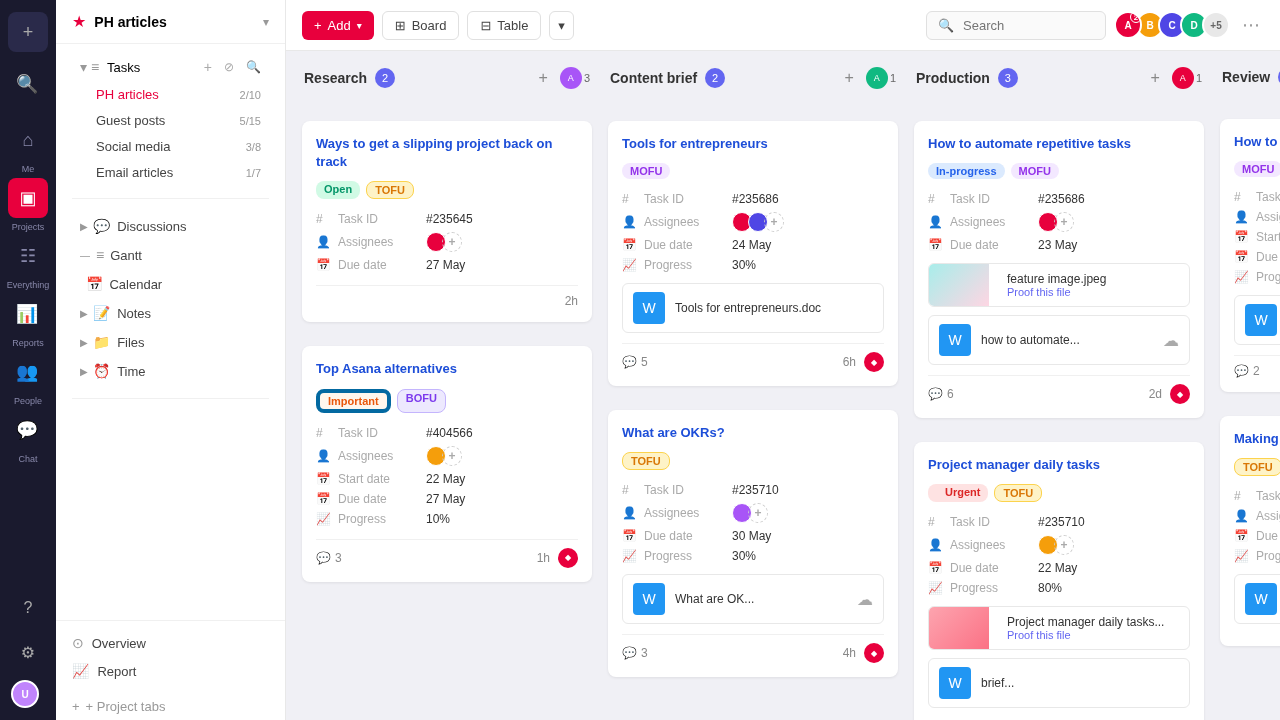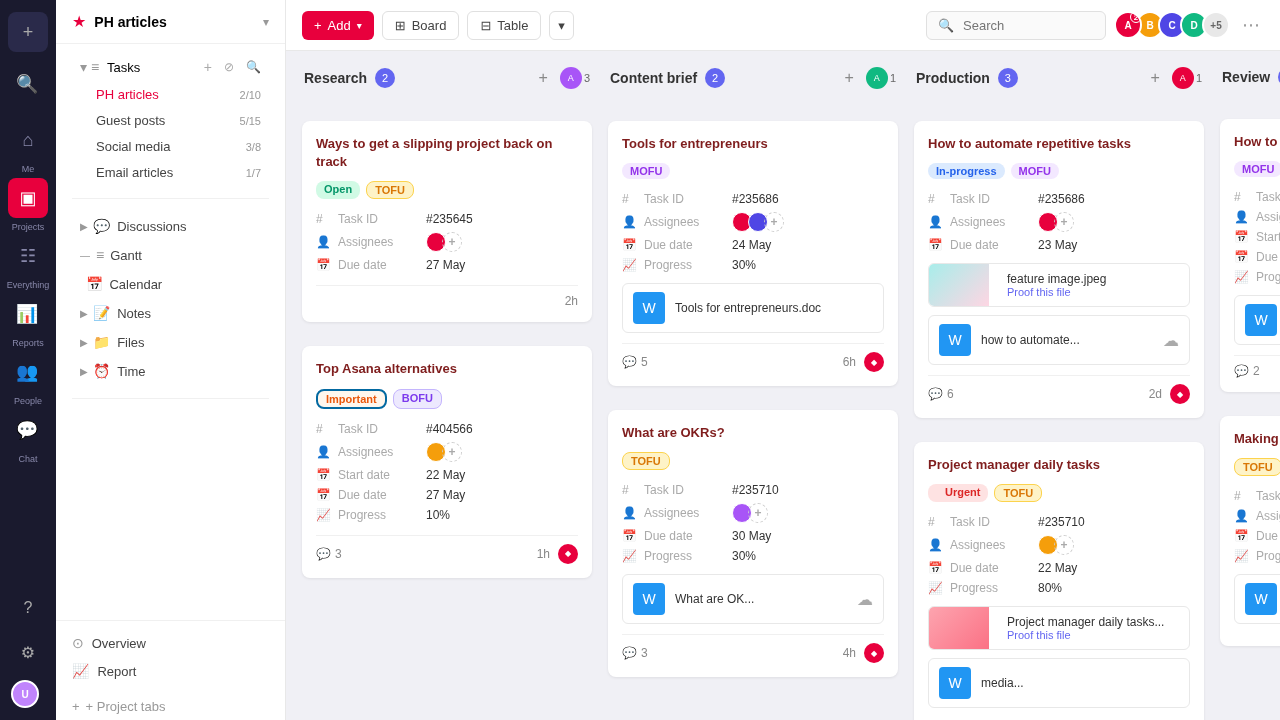--- a/index.html
+++ b/index.html
@@ -245,32 +245,32 @@
     .col-btn { background: transparent; border: none; cursor: pointer; font-size: 16px; color: #888; padding: 2px 4px; }
     .col-avatar { width: 22px; height: 22px; border-radius: 50%; background: #ccc; display: flex; align-items: center; justify-content: center; font-size: 9px; color: white; }
 
     
     .card {
       background: white;
       border-radius: 8px;
       padding: 14px;
       box-shadow: 0 1px 3px rgba(0,0,0,0.08);
     }
-    .card-title { font-weight: 600; font-size: 13px; color: #7f1d1d; margin-bottom: 10px; line-height: 1.4; }
+    .card-title { font-weight: 600; font-size: 13px; color: #1d4ed8; margin-bottom: 10px; line-height: 1.4; }
 
     .card-tags { display: flex; gap: 6px; margin-bottom: 10px; flex-wrap: wrap; }
     .tag {
       padding: 2px 8px;
       border-radius: 8px;
       font-size: 11px;
       font-weight: 600;
     }
     .tag-open { background: #d1fae5; color: #059669; }
     .tag-tofu { background: #fef3c7; color: #d97706; border: 1px solid #fcd34d; }
-    .tag-important { background: #fff7ed; color: #ea580c; border: 2px solid #0369a1; }
+    .tag-important { background: #fff7ed; color: #ea580c; border: 4px solid #0369a1; }
     .tag-bofu { background: #ede9fe; color: #7c3aed; border: 1px solid #c4b5fd; }
     .tag-inprogress { background: #dbeafe; color: #2563eb; }
     .tag-mofu { background: #f3e8ff; color: #9333ea; }
     .tag-urgent { background: #fee2e2; color: #dc2626; padding-left: 17px; }
 
     .card-row {
       display: flex;
       align-items: center;
       gap: 8px;
       padding: 3px 0;
@@ -809,21 +809,21 @@
         <div class="thumb-attachment">
           <div class="thumb-img" style="background:linear-gradient(135deg,#fda4af,#fb7185);"></div>
           <div class="thumb-info">
             <div class="attachment-name">Project manager daily tasks...</div>
             <div class="attachment-link">Proof this file</div>
           </div>
         </div>
         <div class="attachment">
           <div class="attachment-icon">W</div>
           <div class="attachment-info">
-            <div class="attachment-name">media...</div>
+            <div class="attachment-name">brief...</div>
           </div>
         </div>
       </div>
     </div>
 
     <div class="column">
       <div class="column-header">
         <span class="col-title">Review</span>
         <span class="col-badge">2</span>
         <div class="col-spacer"></div>

